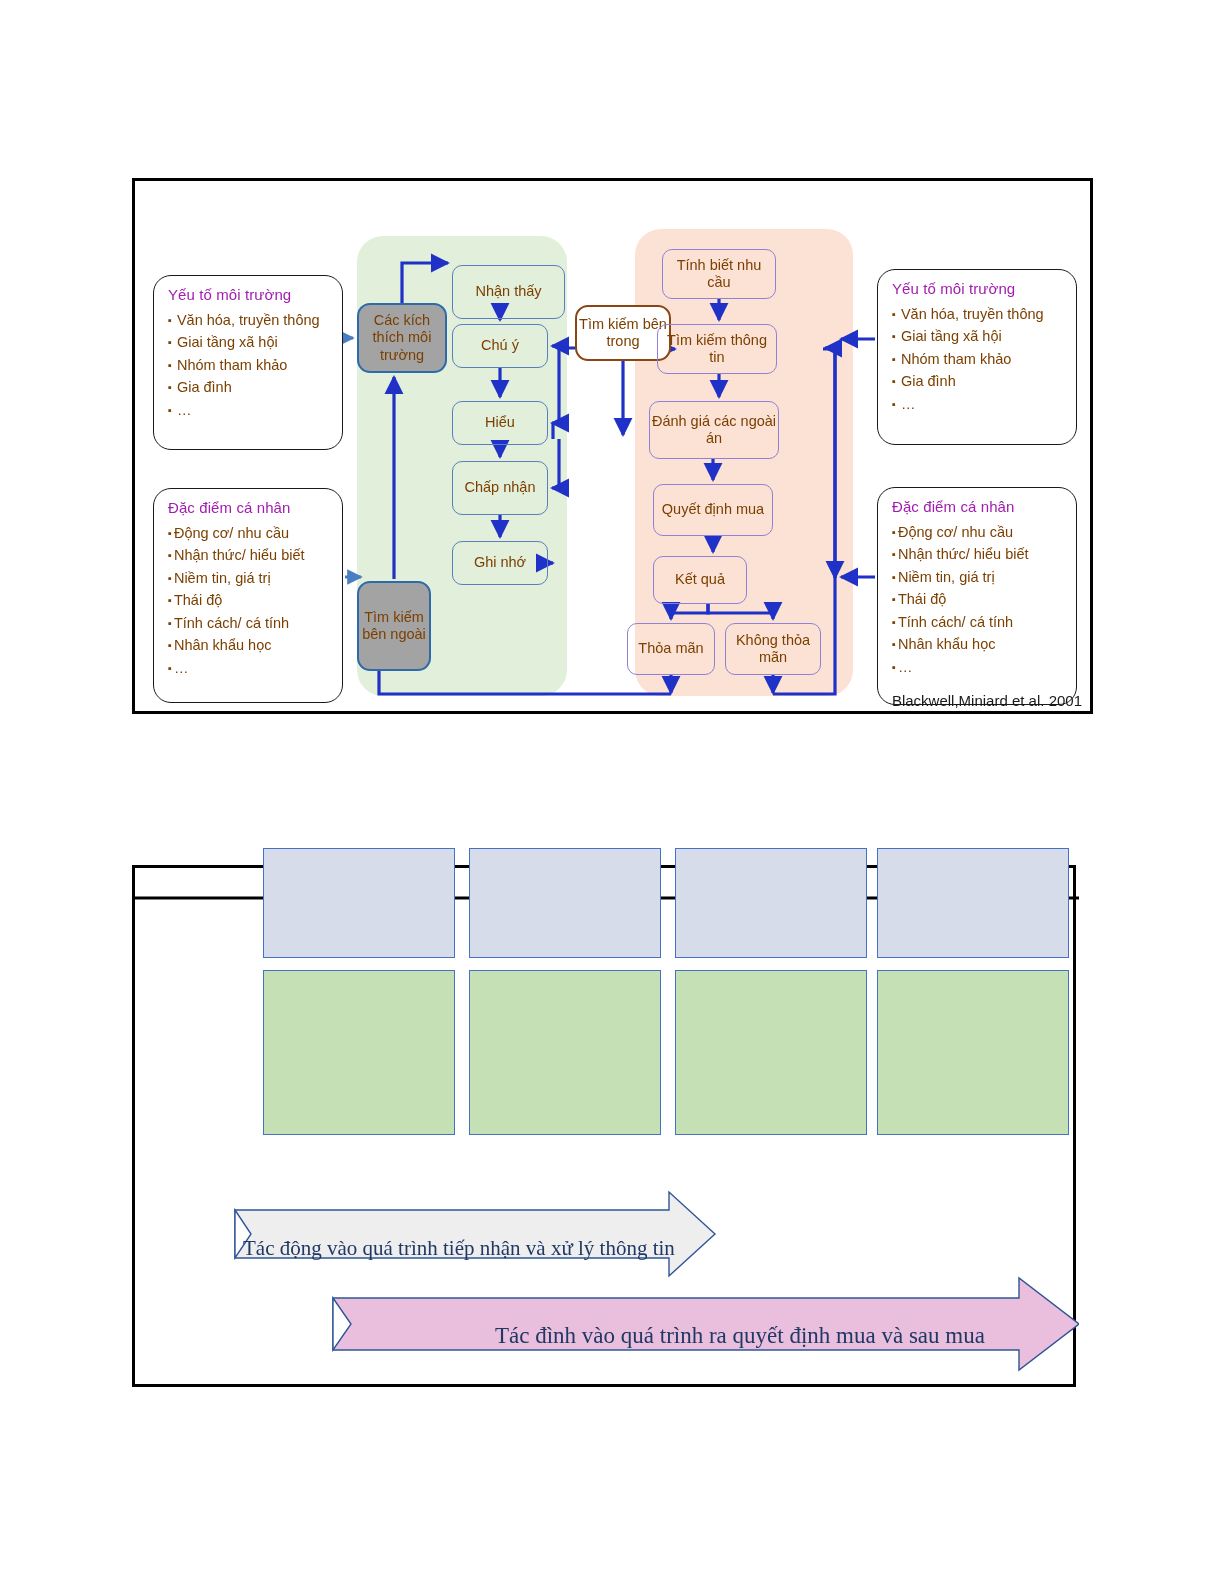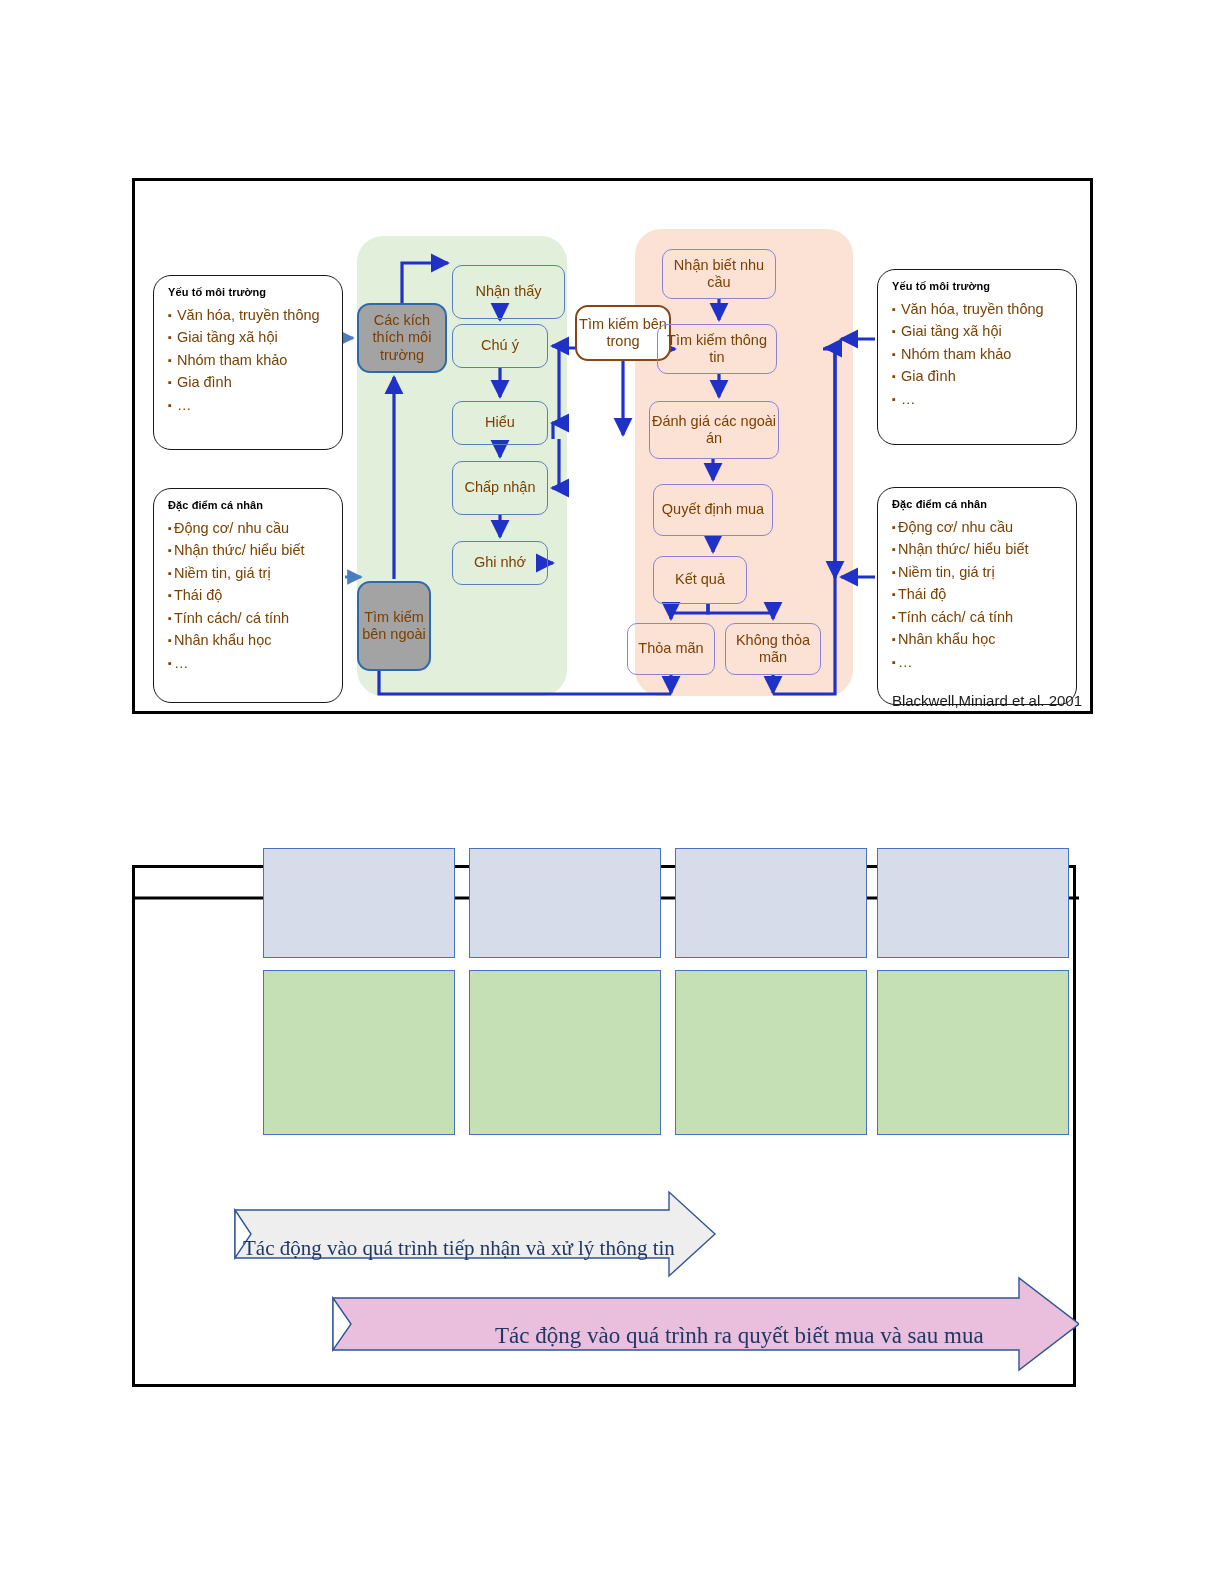--- a/index.html
+++ b/index.html
@@ -44,25 +44,25 @@
   
   .side-panel {
     position: absolute;
     border: 1.6px solid #1a1a1a;
     border-radius: 18px;
     background: #ffffff;
     color: #7b3f00;
     padding: 10px 12px 8px 14px;
   }
   .side-panel .pt {
-    font-weight: bold;
-    font-size: 11px;
+    font-weight: normal;
+    font-size: 15px;
     margin-bottom: 6px;
     letter-spacing: .1px;
-    color: #000000;
+    color: #a21caf;
   }
   .side-panel ul { list-style: none; margin: 0; padding: 0; }
   .side-panel li {
     font-size: 14.5px;
     line-height: 1.55;
     color: #7b3f00;
     white-space: nowrap;
   }
   .side-panel li::before {
     content: "\25AA";
@@ -304,21 +304,21 @@
     <div class="node heavy" id="n-kichthich">Các kích thích môi trường</div>
     <div class="node thin" id="n-nhanthay">Nhận thấy</div>
     <div class="node thin" id="n-chuy">Chú ý</div>
     <div class="node thin" id="n-hieu">Hiểu</div>
     <div class="node thin" id="n-chapnhan">Chấp nhận</div>
     <div class="node thin" id="n-ghinho">Ghi nhớ</div>
     <div class="node heavy" id="n-timngoai">Tìm kiếm bên ngoài</div>
 
     <div class="node brown" id="n-timtrong">Tìm kiếm bên trong</div>
 
-    <div class="node purple" id="n-nhubiet">Nhận biết nhu cầu</div>
+    <div class="node purple" id="n-nhubiet">Tính biết nhu cầu</div>
     <div class="node purple" id="n-timthong">Tìm kiếm thông tin</div>
     <div class="node purple" id="n-danhgia">Đánh giá các ngoài án</div>
     <div class="node purple" id="n-quyetdinh">Quyết định mua</div>
     <div class="node purple" id="n-ketqua">Kết quả</div>
     <div class="node purple" id="n-thoaman">Thỏa mãn</div>
     <div class="node purple" id="n-khongtm">Không thỏa mãn</div>
 
     <div id="citation">Blackwell,Miniard et al. 2001</div>
   </div>
 
@@ -343,16 +343,16 @@
     <div class="ph-box ph-blue blue-row col2"></div>
     <div class="ph-box ph-blue blue-row col3"></div>
     <div class="ph-box ph-blue blue-row col4"></div>
 
     <div class="ph-box ph-green green-row col1"></div>
     <div class="ph-box ph-green green-row col2"></div>
     <div class="ph-box ph-green green-row col3"></div>
     <div class="ph-box ph-green green-row col4"></div>
 
     <div class="banner-text" id="banner1-text">Tác động vào quá trình tiếp nhận và xử lý thông tin</div>
-    <div class="banner-text" id="banner2-text">Tác động vào quá trình ra quyết biết mua và sau mua</div>
+    <div class="banner-text" id="banner2-text">Tác đình vào quá trình ra quyết định mua và sau mua</div>
   </div>
 
 </div>
 
 </body></html>

